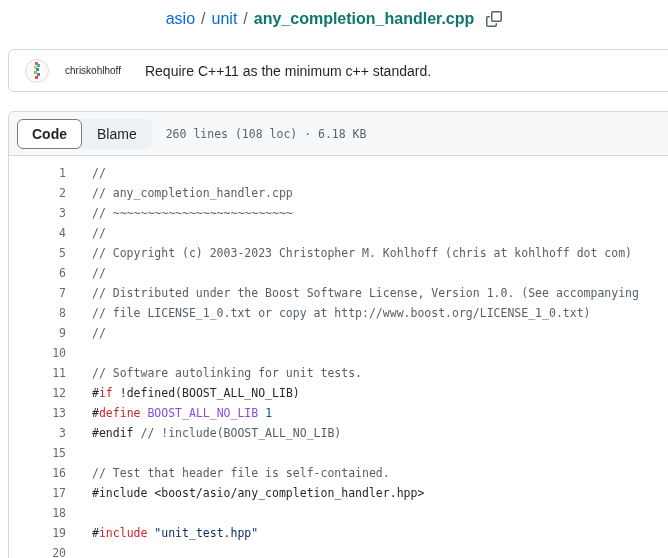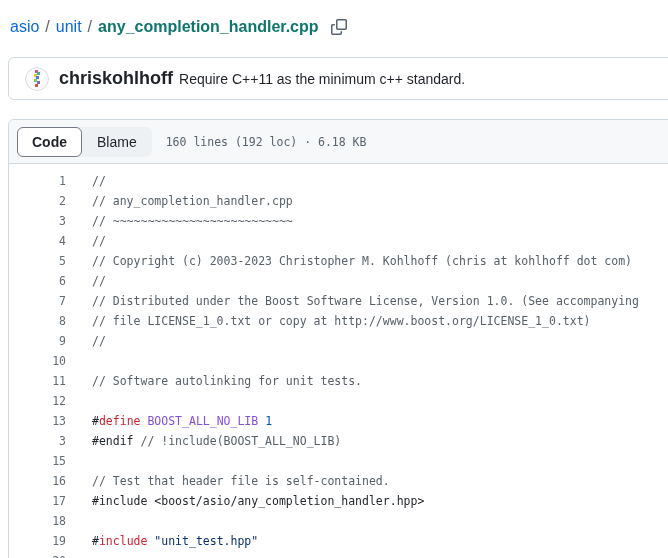--- a/index.html
+++ b/index.html
@@ -1,36 +1,36 @@
 <!DOCTYPE html>
 <html><head>
 <meta charset="utf-8">
 <style>
   * { margin:0; padding:0; box-sizing:border-box; }
   html, body { width:668px; height:558px; overflow:hidden; background:#ffffff;
     font-family:"Liberation Sans", sans-serif; color:#1f2328; }
 
   
-  .breadcrumb { padding:16px 10px 0 10px; font-size:16px; line-height:21px;
-    display:flex; align-items:center; white-space:nowrap; }
+  .breadcrumb { padding:8px 10px 0 10px; font-size:16px; line-height:21px;
+    display:flex; align-items:center; white-space:nowrap;justify-content:center; }
   .breadcrumb a { color:#0969da; text-decoration:none; cursor:pointer; }
   .crumb-sep { color:#59636e; padding:0 6px; }
   .crumb-file { font-weight:700; color:#0f766e; }
   .copy-btn { background:transparent; border:none; margin-left:12px; padding:0;
     cursor:pointer; display:inline-flex; align-items:center; color:#59636e; }
   .copy-btn svg { width:16px; height:16px; fill:#59636e; }
 
   
   .commit-bar { margin:20px 0 0 8px; width:680px; height:43px;
     border:1px solid #d1d9e0; border-radius:6px; background:#ffffff;
     display:flex; align-items:center; padding:0 16px; }
   .avatar { width:24px; height:24px; border-radius:50%; overflow:hidden;
     flex:none; display:inline-flex; cursor:pointer; }
-  .commit-author { font-size:18px; font-weight:700; margin-left:10px; cursor:pointer; }
-  .commit-msg { font-size:14px; color:#1f2328; margin-left:6px; cursor:pointer; }
+  .commit-author { font-size:10px; font-weight:400; margin-left:16px; cursor:pointer; }
+  .commit-msg { font-size:14px; color:#1f2328; margin-left:24px; cursor:pointer; }
 
   
   .code-container { margin:19px 0 0 8px; width:680px; height:460px;
     border:1px solid #d1d9e0; border-radius:6px 6px 0 0; background:#ffffff; }
   .code-header { height:44px; background:#f6f8fa; border-bottom:1px solid #d1d9e0;
     border-radius:6px 6px 0 0; display:flex; align-items:center; padding:0 8px; }
   .segmented { display:flex; align-items:center; background:#eef1f4;
     border-radius:6px; }
   .seg { height:30px; padding:0 14px; font-size:14px; color:#1f2328;
     background:transparent; border:1px solid transparent; border-radius:6px;
@@ -87,21 +87,21 @@
   <span class="commit-author">chriskohlhoff</span>
   <span class="commit-msg">Require C++11 as the minimum c++ standard.</span>
 </div>
 
 <div class="code-container">
   <div class="code-header">
     <div class="segmented">
       <button class="seg selected">Code</button>
       <button class="seg">Blame</button>
     </div>
-    <span class="file-info">160 lines (192 loc) · 6.18 KB</span>
+    <span class="file-info">260 lines (108 loc) · 6.18 KB</span>
   </div>
   <div class="code-body" id="code-body">
       <div class="code-line">
         <span class="ln">1</span>
         <span class="lc"><span class="tk-c">//</span></span>
       </div>
       <div class="code-line">
         <span class="ln">2</span>
         <span class="lc"><span class="tk-c">// any_completion_handler.cpp</span></span>
       </div>
@@ -136,20 +136,21 @@
       <div class="code-line">
         <span class="ln">10</span>
         <span class="lc"></span>
       </div>
       <div class="code-line">
         <span class="ln">11</span>
         <span class="lc"><span class="tk-c">// Software autolinking for unit tests.</span></span>
       </div>
       <div class="code-line">
         <span class="ln">12</span>
+        <span class="lc"><span class="tk-p">#</span><span class="tk-k">if</span><span class="tk-p"> !defined(BOOST_ALL_NO_LIB)</span></span>
       </div>
       <div class="code-line">
         <span class="ln">13</span>
         <span class="lc"><span class="tk-p">#</span><span class="tk-k">define</span><span class="tk-p"> </span><span class="tk-e">BOOST_ALL_NO_LIB</span><span class="tk-p"> </span><span class="tk-n">1</span></span>
       </div>
       <div class="code-line">
         <span class="ln">3</span>
         <span class="lc"><span class="tk-p">#endif </span><span class="tk-c">// !include(BOOST_ALL_NO_LIB)</span></span>
       </div>
       <div class="code-line">

